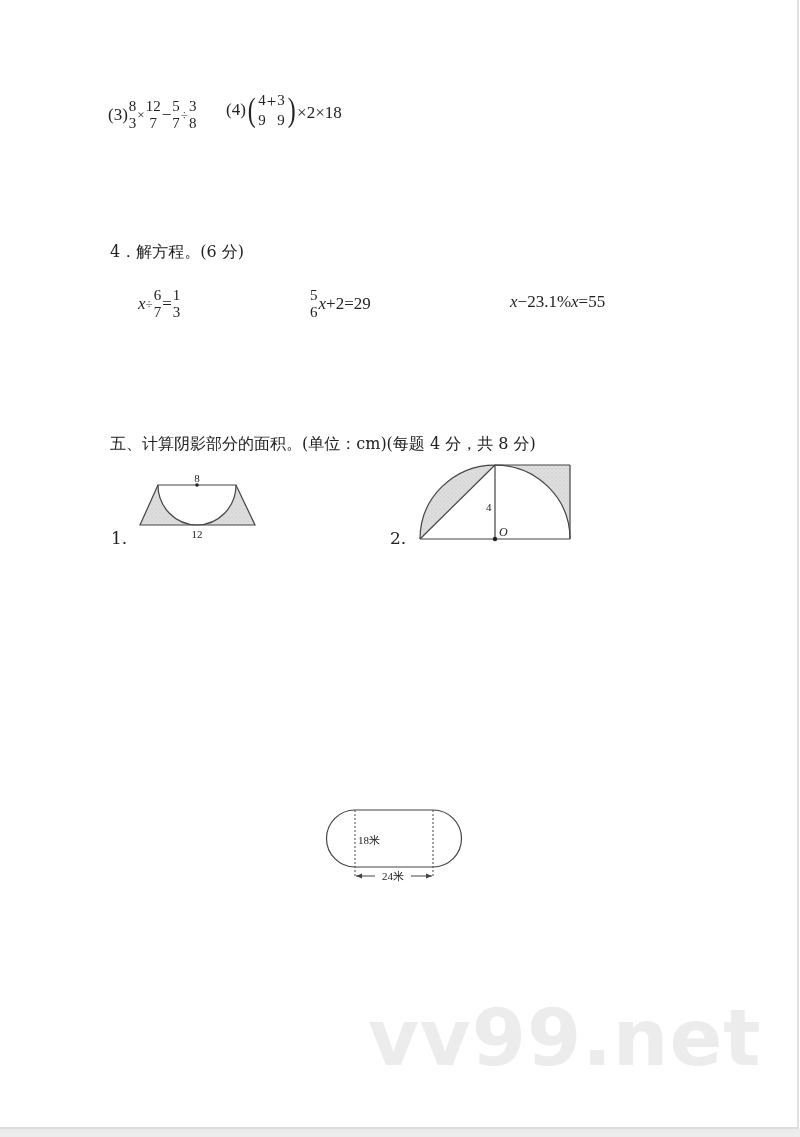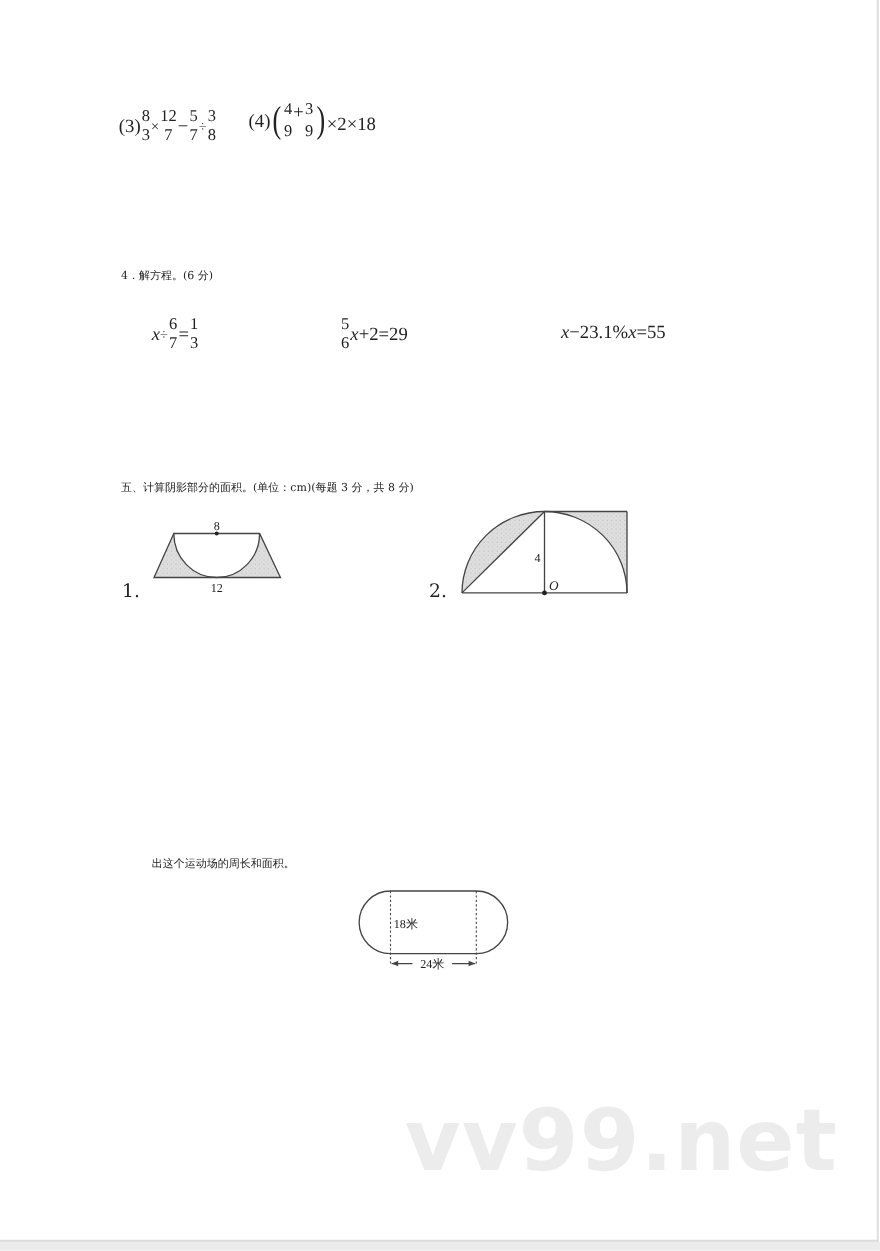--- a/index.html
+++ b/index.html
@@ -4,21 +4,21 @@
 <style>
   html, body { margin: 0; padding: 0; }
   body {
     width: 800px; height: 1137px; background: #ffffff; position: relative; overflow: hidden;
     font-family: "DejaVu Serif", "Liberation Serif", serif; color: #222;
   }
   .page { position: absolute; left: 0; top: 0; width: 797px; height: 1127px; background: #fff;
     border-right: 2px solid #e0e0e0; border-bottom: 2px solid #dcdcdc; }
   .bottom-strip { position: absolute; left: 0; top: 1129px; width: 800px; height: 8px; background: #ececec; }
   .abs { position: absolute; }
-  .txt { font-size: 10px; line-height: 20px; white-space: nowrap; }
+  .txt { font-size: 16px; line-height: 20px; white-space: nowrap; }
   .frac { display: inline-flex; flex-direction: column; align-items: center; vertical-align: middle;
     font-size: 15px; line-height: 17px; margin: 0 1px; }
   .frac .num { display: block; }
   .frac .den { display: block; }
   .math { font-family: "Liberation Serif", "DejaVu Serif", serif; font-size: 17px; display: flex; align-items: center; }
   .ital { font-style: italic; }
   .paren { font-size: 34px; line-height: 34px; font-weight: 200; transform: scaleX(0.7); display: inline-block; }
   .watermark { font-family: "DejaVu Sans", sans-serif; font-weight: bold; font-size: 78px; color: #ececec; letter-spacing: 1px; }
   svg text { font-family: "Liberation Serif", "DejaVu Serif", serif; }
 </style>
@@ -90,21 +90,21 @@
     <span>+2=29</span>
   </div>
 
   <div class="abs math" style="left:510px; top:292px;">
     <span class="ital">x</span>
     <span>−23.1%</span>
     <span class="ital">x</span>
     <span>=55</span>
   </div>
 
-  <div class="abs txt" style="left:110px; top:434px;">五、计算阴影部分的面积。(单位：cm)(每题 3 分，共 8 分)</div>
+  <div class="abs txt" style="left:110px; top:434px;">五、计算阴影部分的面积。(单位：cm)(每题 4 分，共 8 分)</div>
 
   <div class="abs txt" style="left:111px; top:528px; font-size:17px;">1.</div>
   <svg class="abs" style="left:135px; top:468px;" width="130" height="80">
     <defs>
       <pattern id="dots" width="4" height="4" patternUnits="userSpaceOnUse">
         <rect width="4" height="4" fill="#dedede"></rect>
         <circle cx="1" cy="1" r="0.6" fill="#bdbdbd"></circle>
         <circle cx="3" cy="3" r="0.5" fill="#c8c8c8"></circle>
       </pattern>
     </defs>
@@ -134,21 +134,20 @@
     <line x1="5" y1="79" x2="155" y2="79" stroke="#444" stroke-width="1.2"></line>
     <line x1="80" y1="5" x2="80" y2="79" stroke="#444" stroke-width="1.2"></line>
     <line x1="80" y1="5" x2="155" y2="5" stroke="#444" stroke-width="1.2"></line>
     <line x1="155" y1="5" x2="155" y2="79" stroke="#444" stroke-width="1.2"></line>
     <line x1="5" y1="79" x2="80" y2="5" stroke="#444" stroke-width="1.2"></line>
     <circle cx="80" cy="79" r="2.2" fill="#222"></circle>
     <text x="71" y="51" font-size="11" fill="#222">4</text>
     <text x="84" y="76" font-size="12" font-style="italic" fill="#222">O</text>
   </svg>
 
-  <div class="abs txt" style="left:138px; top:776px;">出这个运动场的周长和面积。</div>
 
   <svg class="abs" style="left:320px; top:805px;" width="150" height="80">
 
     <path d="M35,5 L113,5 A28.5,28.5 0 0 1 113,62 L35,62 A28.5,28.5 0 0 1 35,5 Z" fill="none" stroke="#444" stroke-width="1.2"></path>
     <line x1="35" y1="5" x2="35" y2="72" stroke="#444" stroke-width="1" stroke-dasharray="2,2"></line>
     <line x1="113" y1="5" x2="113" y2="72" stroke="#444" stroke-width="1" stroke-dasharray="2,2"></line>
 
     <line x1="36" y1="71" x2="112" y2="71" stroke="#444" stroke-width="1"></line>
     <polygon points="36,71 42,68.5 42,73.5" fill="#444"></polygon>
     <polygon points="112,71 106,68.5 106,73.5" fill="#444"></polygon>

